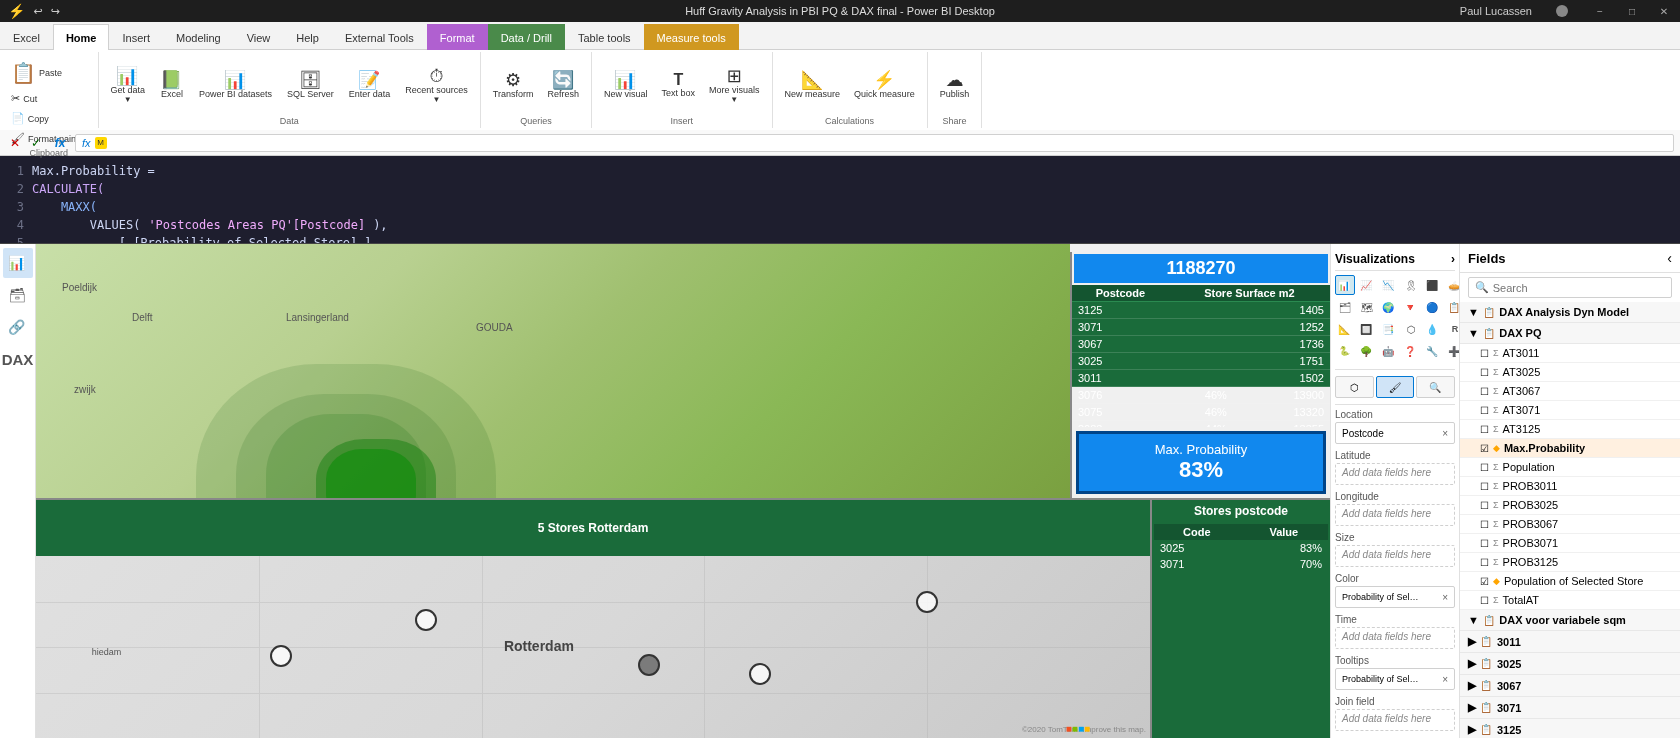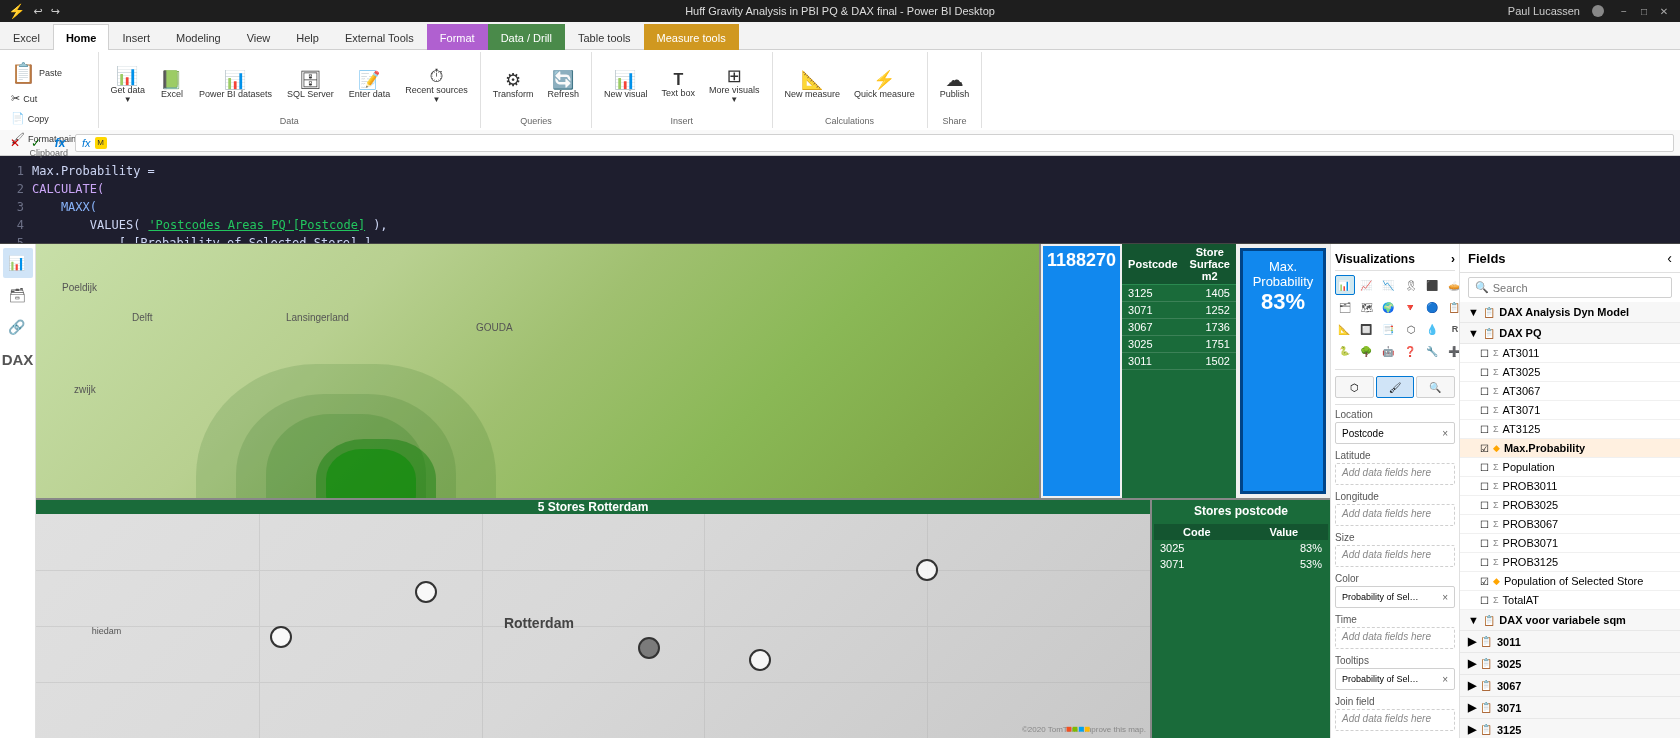--- a/index.html
+++ b/index.html
@@ -10,21 +10,21 @@
       height: 22px;
       background: #1e1e1e;
       display: flex;
       align-items: center;
       justify-content: space-between;
       padding: 0 8px;
       color: #ccc;
       font-size: 11px;
     }
     .title-bar-center { position: absolute; left: 50%; transform: translateX(-50%); color: #ddd; font-size: 11px; }
-    .title-bar-right { display: flex; align-items: center; gap: 4px; margin-left: auto; }
+    .title-bar-right { display: flex; align-items: center; gap: 16px; margin-left: auto; }
     .title-bar-btn { width: 16px; height: 16px; display: flex; align-items: center; justify-content: center; color: #aaa; font-size: 10px; cursor: pointer; }
     .ribbon-tabs {
       display: flex;
       background: #f3f3f3;
       border-bottom: 1px solid #d0d0d0;
       height: 28px;
       align-items: flex-end;
     }
     .ribbon-tab {
       padding: 4px 12px;
@@ -119,21 +119,21 @@
       font-size: 12px;
       padding: 6px 10px;
       height: 88px;
       border-bottom: 1px solid #444;
       overflow: hidden;
     }
     .code-line { display: flex; gap: 8px; line-height: 18px; }
     .line-num { color: #6c7086; min-width: 14px; text-align: right; user-select: none; }
     .kw { color: #cba6f7; }
     .fn { color: #89b4fa; }
-    .str { color: #22c55e; text-decoration: underline; }
+    .str { color: #f0abfc; }
     .txt { color: #cdd6f4; }
 
     
     .left-sidebar {
       width: 36px;
       background: #fff;
       border-right: 1px solid #e0e0e0;
       display: flex;
       flex-direction: column;
       align-items: center;
@@ -371,25 +371,26 @@
     }
 
     .bottom-row {
       height: 240px;
       display: flex;
       border-top: 2px solid #888;
       overflow: hidden;
     }
 
     .right-column {
-      width: 291px;
-      display: flex;
-      flex-direction: row;
+      width: 260px;
+      display: flex;
+      flex-direction: column;
       border-left: 2px solid #888;
       overflow: hidden;
+      margin-top: 8px;
     }
 
     .city-label {
       position: absolute;
       color: #555;
       font-size: 10px;
       font-weight: 500;
     }
 
     
@@ -419,21 +420,21 @@
       right: 4px;
       font-size: 8px;
       color: #888;
       text-align: right;
     }
 
     .stores-title {
       background: #1a6b3a;
       color: #fff;
       text-align: center;
-      padding: 0;
+      padding: 21px;
       font-size: 12px;
       font-weight: bold;
     }
 
     
     .viz-subpanel {
       display: flex;
       gap: 2px;
       padding: 2px 0;
     }
@@ -789,21 +790,21 @@
                 <th style="padding:2px 6px;text-align:center;">Value</th>
               </tr>
             </thead>
             <tbody>
               <tr>
                   <td style="padding:2px 6px;">3025</td>
                   <td style="padding:2px 6px;text-align:right;">83%</td>
                 </tr>
               <tr>
                   <td style="padding:2px 6px;">3071</td>
-                  <td style="padding:2px 6px;text-align:right;">53%</td>
+                  <td style="padding:2px 6px;text-align:right;">70%</td>
                 </tr>
             </tbody>
           </table>
         </div>
       </div>
     </div>
   </div>
 
   <div class="viz-panel">
     <div class="viz-panel-title">

